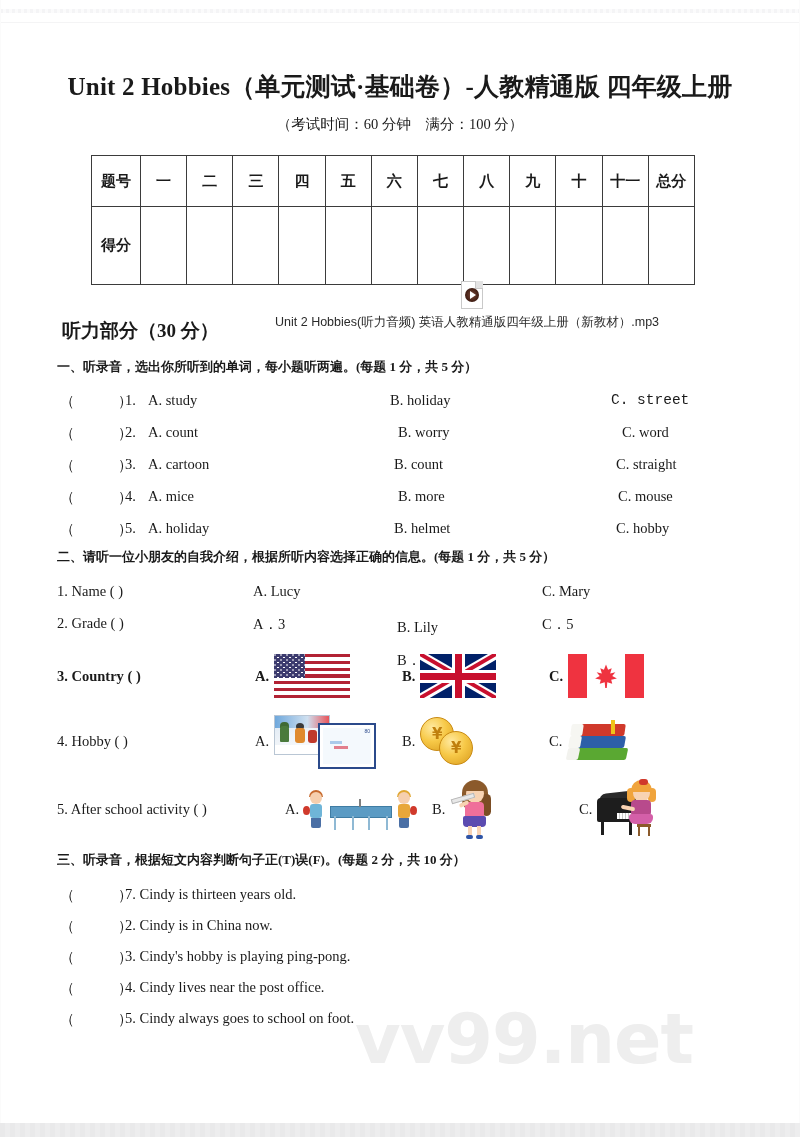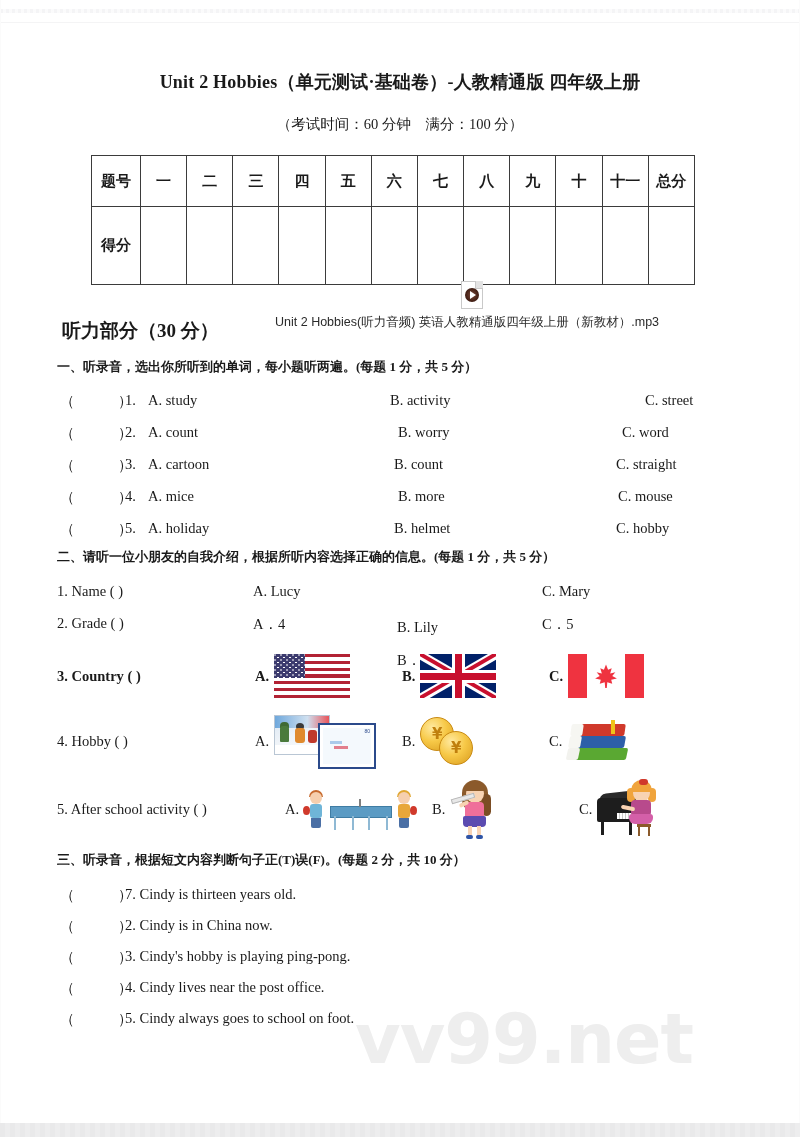--- a/index.html
+++ b/index.html
@@ -53,21 +53,21 @@
   .page {
     position: absolute;
     top: 0; left: 0;
     width: 800px; height: 1137px;
   }
 
   .doc-title {
     position: absolute;
     top: 70px; left: 0; width: 800px;
     text-align: center;
-    font-size: 18px;
+    font-size: 25px;
     font-weight: bold;
     letter-spacing: .2px;
     white-space: nowrap;
   }
   .doc-subtitle {
     position: absolute;
     top: 115px; left: 0; width: 800px;
     text-align: center;
     font-size: 14.5px;
   }
@@ -463,22 +463,22 @@
   <div class="audio-name">Unit 2 Hobbies(听力音频) 英语人教精通版四年级上册（新教材）.mp3</div>
 
   <div class="part-heading">听力部分（30 分）</div>
 
   <div class="sec-heading" id="sec1-heading">一、听录音，选出你所听到的单词，每小题听两遍。(每题 1 分，共 5 分）</div>
 
   <div class="wrow" style="top:392px;">
     <span class="paren">（　　　）</span>
     <span class="num">1.</span>
     <span class="oa" style="left:88px;">A.  study</span>
-    <span class="ob" style="left:330px;">B.  activity</span>
-    <span class="oc" style="left:585px;">C.  street</span>
+    <span class="ob" style="left:330px;">B.  holiday</span>
+    <span class="oc" style="left:551px;font-family:Liberation Mono, monospace;">C.  street</span>
   </div>
   <div class="wrow" style="top:424px;">
     <span class="paren">（　　　）</span>
     <span class="num">2.</span>
     <span class="oa" style="left:88px;">A.  count</span>
     <span class="ob" style="left:338px;">B.  worry</span>
     <span class="oc" style="left:562px;">C.  word</span>
   </div>
   <div class="wrow" style="top:456px;">
     <span class="paren">（　　　）</span>
@@ -505,21 +505,21 @@
   <div class="sec-heading" id="sec2-heading">二、请听一位小朋友的自我介绍，根据所听内容选择正确的信息。(每题 1 分，共 5 分）</div>
 
   <div class="irow" style="top:583px;">
     <span class="q">1. Name (            )</span>
     <span class="oa">A.  Lucy</span>
     <span class="ob">B.  Lily</span>
     <span class="oc">C.  Mary</span>
   </div>
   <div class="irow" style="top:615px;">
     <span class="q">2. Grade (            )</span>
-    <span class="oa">A．4</span>
+    <span class="oa">A．3</span>
     <span class="ob">B．4</span>
     <span class="oc">C．5</span>
   </div>
 
   <div class="prow" style="top:648px; height:56px;font-weight:bold;">
     <span class="q">3. Country (            )</span>
     <span class="opt" style="left:198px;">
       <span class="optletter">A.</span>
       <span class="art flag-us">
         <span class="stripes"></span>

